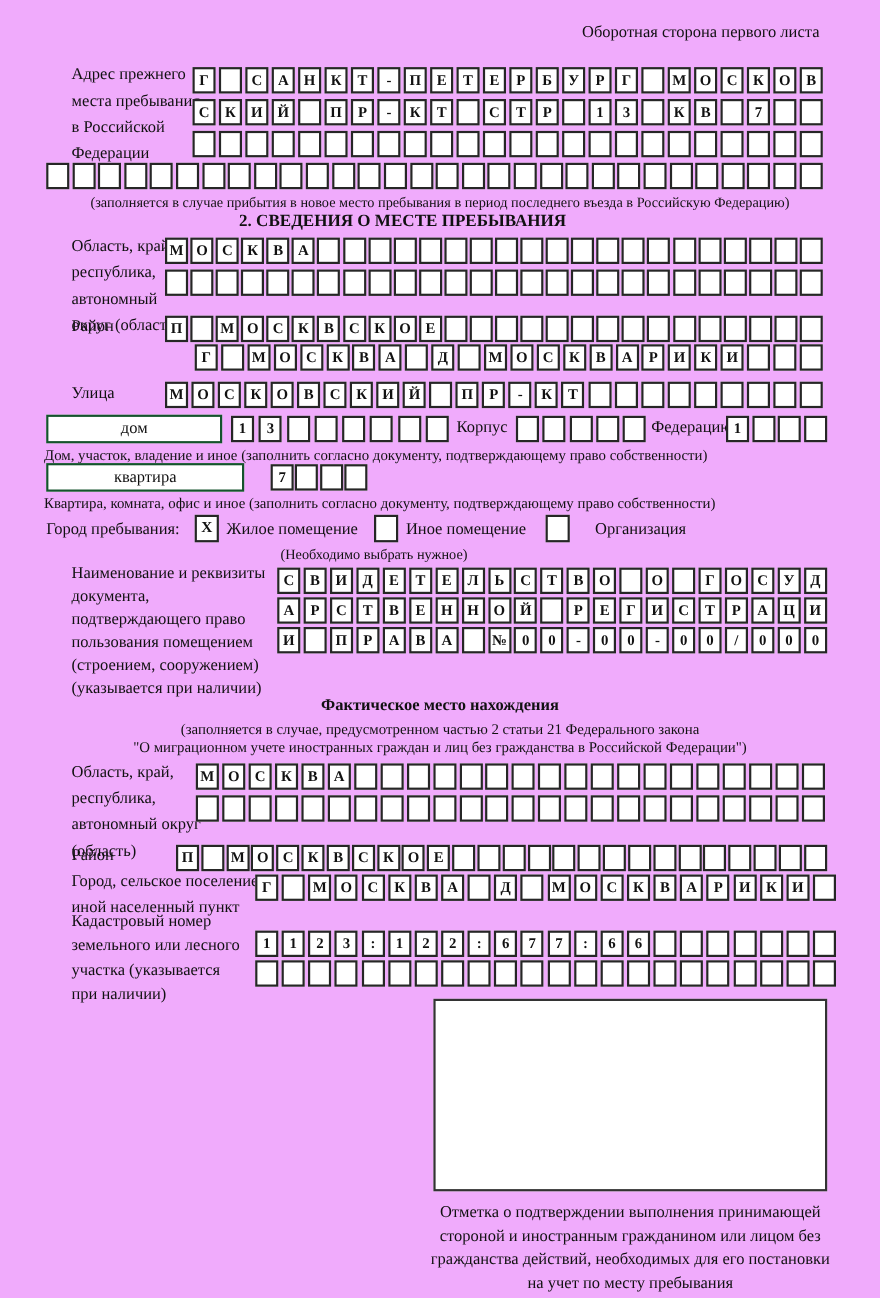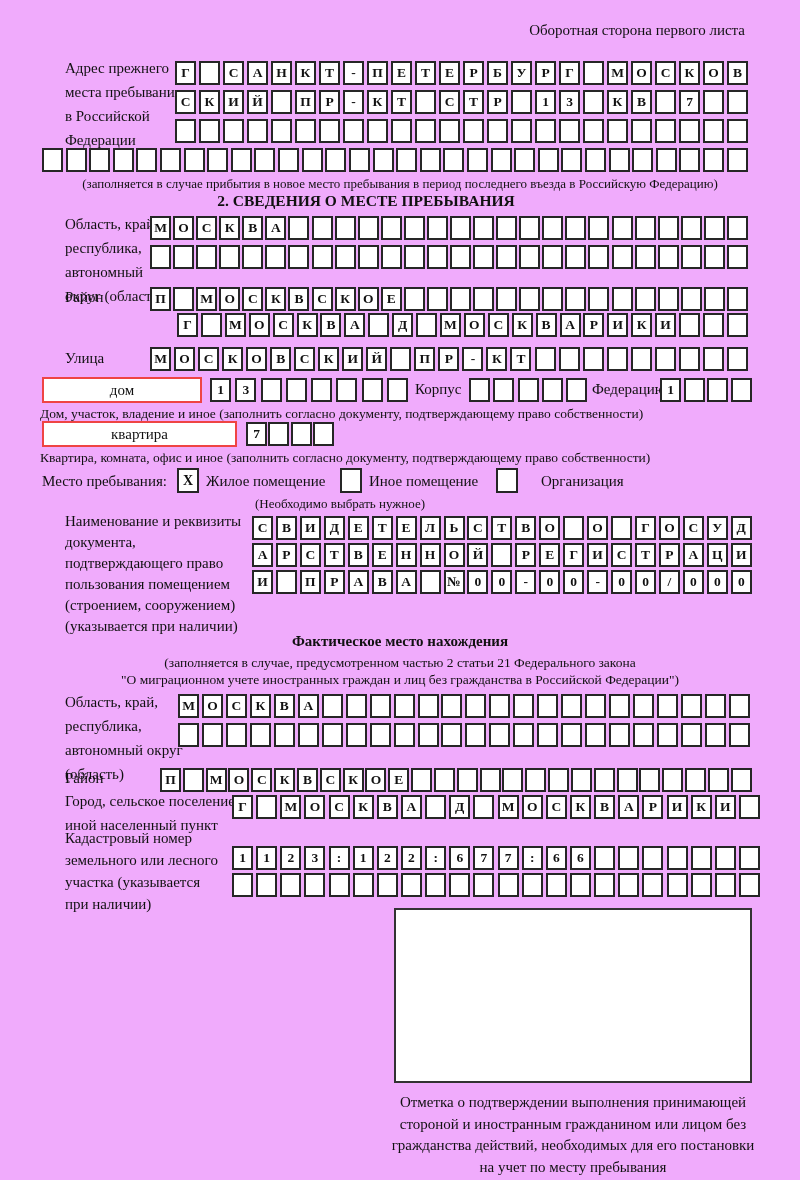--- a/index.html
+++ b/index.html
@@ -9,21 +9,21 @@
   .lbl{font-size:15px;line-height:24px;}
   .cap{font-size:13px;}
   .cap2{font-size:13.5px;}
   .h{font-weight:bold;font-size:15.5px;}
   .center{text-align:center;}
   .right{text-align:right;}
   .cellrow{display:flex;justify-content:space-between;}
   .cell{box-sizing:border-box;width:21px;height:24px;border:2px solid #262626;
         display:flex;align-items:center;justify-content:center;
         font-size:13.5px;font-weight:600;background:#fff;}
-  .bigfield{box-sizing:border-box;border:2px solid #ef4444;height:26px;
+  .bigfield{box-sizing:border-box;border:2px solid #14532d;height:26px;
         display:flex;align-items:center;justify-content:center;font-size:15px;background:#fff;}
   .chk{box-sizing:border-box;width:22px;height:25px;border:2px solid #262626;
         display:flex;align-items:center;justify-content:center;font-size:14px;font-weight:600;background:#fff;}
   .stamp{box-sizing:border-box;border:2px solid #333;background:#fff;}
   .stampcap{font-size:15px;line-height:21.5px;text-align:center;}
 </style>
 </head>
 <body>
 
 <div id="page">
@@ -310,30 +310,30 @@
     </div>
   <div class="abs lbl" style="left:592px;top:377px;">Федерацию</div>
   <div class="abs cellrow" style="left:660px;top:378px;width:92px;">
       <span class="cell">1</span>
       <span class="cell"></span>
       <span class="cell"></span>
       <span class="cell"></span>
     </div>
   <div class="abs cap2" style="left:40px;top:406px;width:760px;">Дом, участок, владение и иное (заполнить согласно документу, подтверждающему право собственности)</div>
 
-  <div class="abs bigfield" style="left:42px;top:421px;width:195px;">квартира</div>
+  <div class="abs bigfield" style="left:42px;top:421px;width:180px;">квартира</div>
   <div class="abs cellrow" style="left:246px;top:422px;width:88px;">
       <span class="cell">7</span>
       <span class="cell"></span>
       <span class="cell"></span>
       <span class="cell"></span>
     </div>
   <div class="abs cap2" style="left:40px;top:450px;width:760px;">Квартира, комната, офис и иное (заполнить согласно документу, подтверждающему право собственности)</div>
 
-  <div class="abs lbl" style="left:42px;top:469px;">Место пребывания:</div>
+  <div class="abs lbl" style="left:42px;top:469px;">Город пребывания:</div>
   <div class="abs chk" style="left:177px;top:468px;">X</div>
   <div class="abs lbl" style="left:206px;top:469px;">Жилое помещение</div>
   <div class="abs chk" style="left:340px;top:468px;"></div>
   <div class="abs lbl" style="left:369px;top:469px;">Иное помещение</div>
   <div class="abs chk" style="left:496px;top:468px;"></div>
   <div class="abs lbl" style="left:541px;top:469px;">Организация</div>
   <div class="abs cap center" style="left:180px;top:496px;width:320px;">(Необходимо выбрать нужное)</div>
 
   <div class="abs lbl" style="left:65px;top:511px;width:188px;line-height:21px;">Наименование и реквизиты документа, подтверждающего право пользования помещением (строением, сооружением) (указывается при наличии)</div>
   <div class="abs cellrow" style="left:252px;top:516px;width:500px;">

